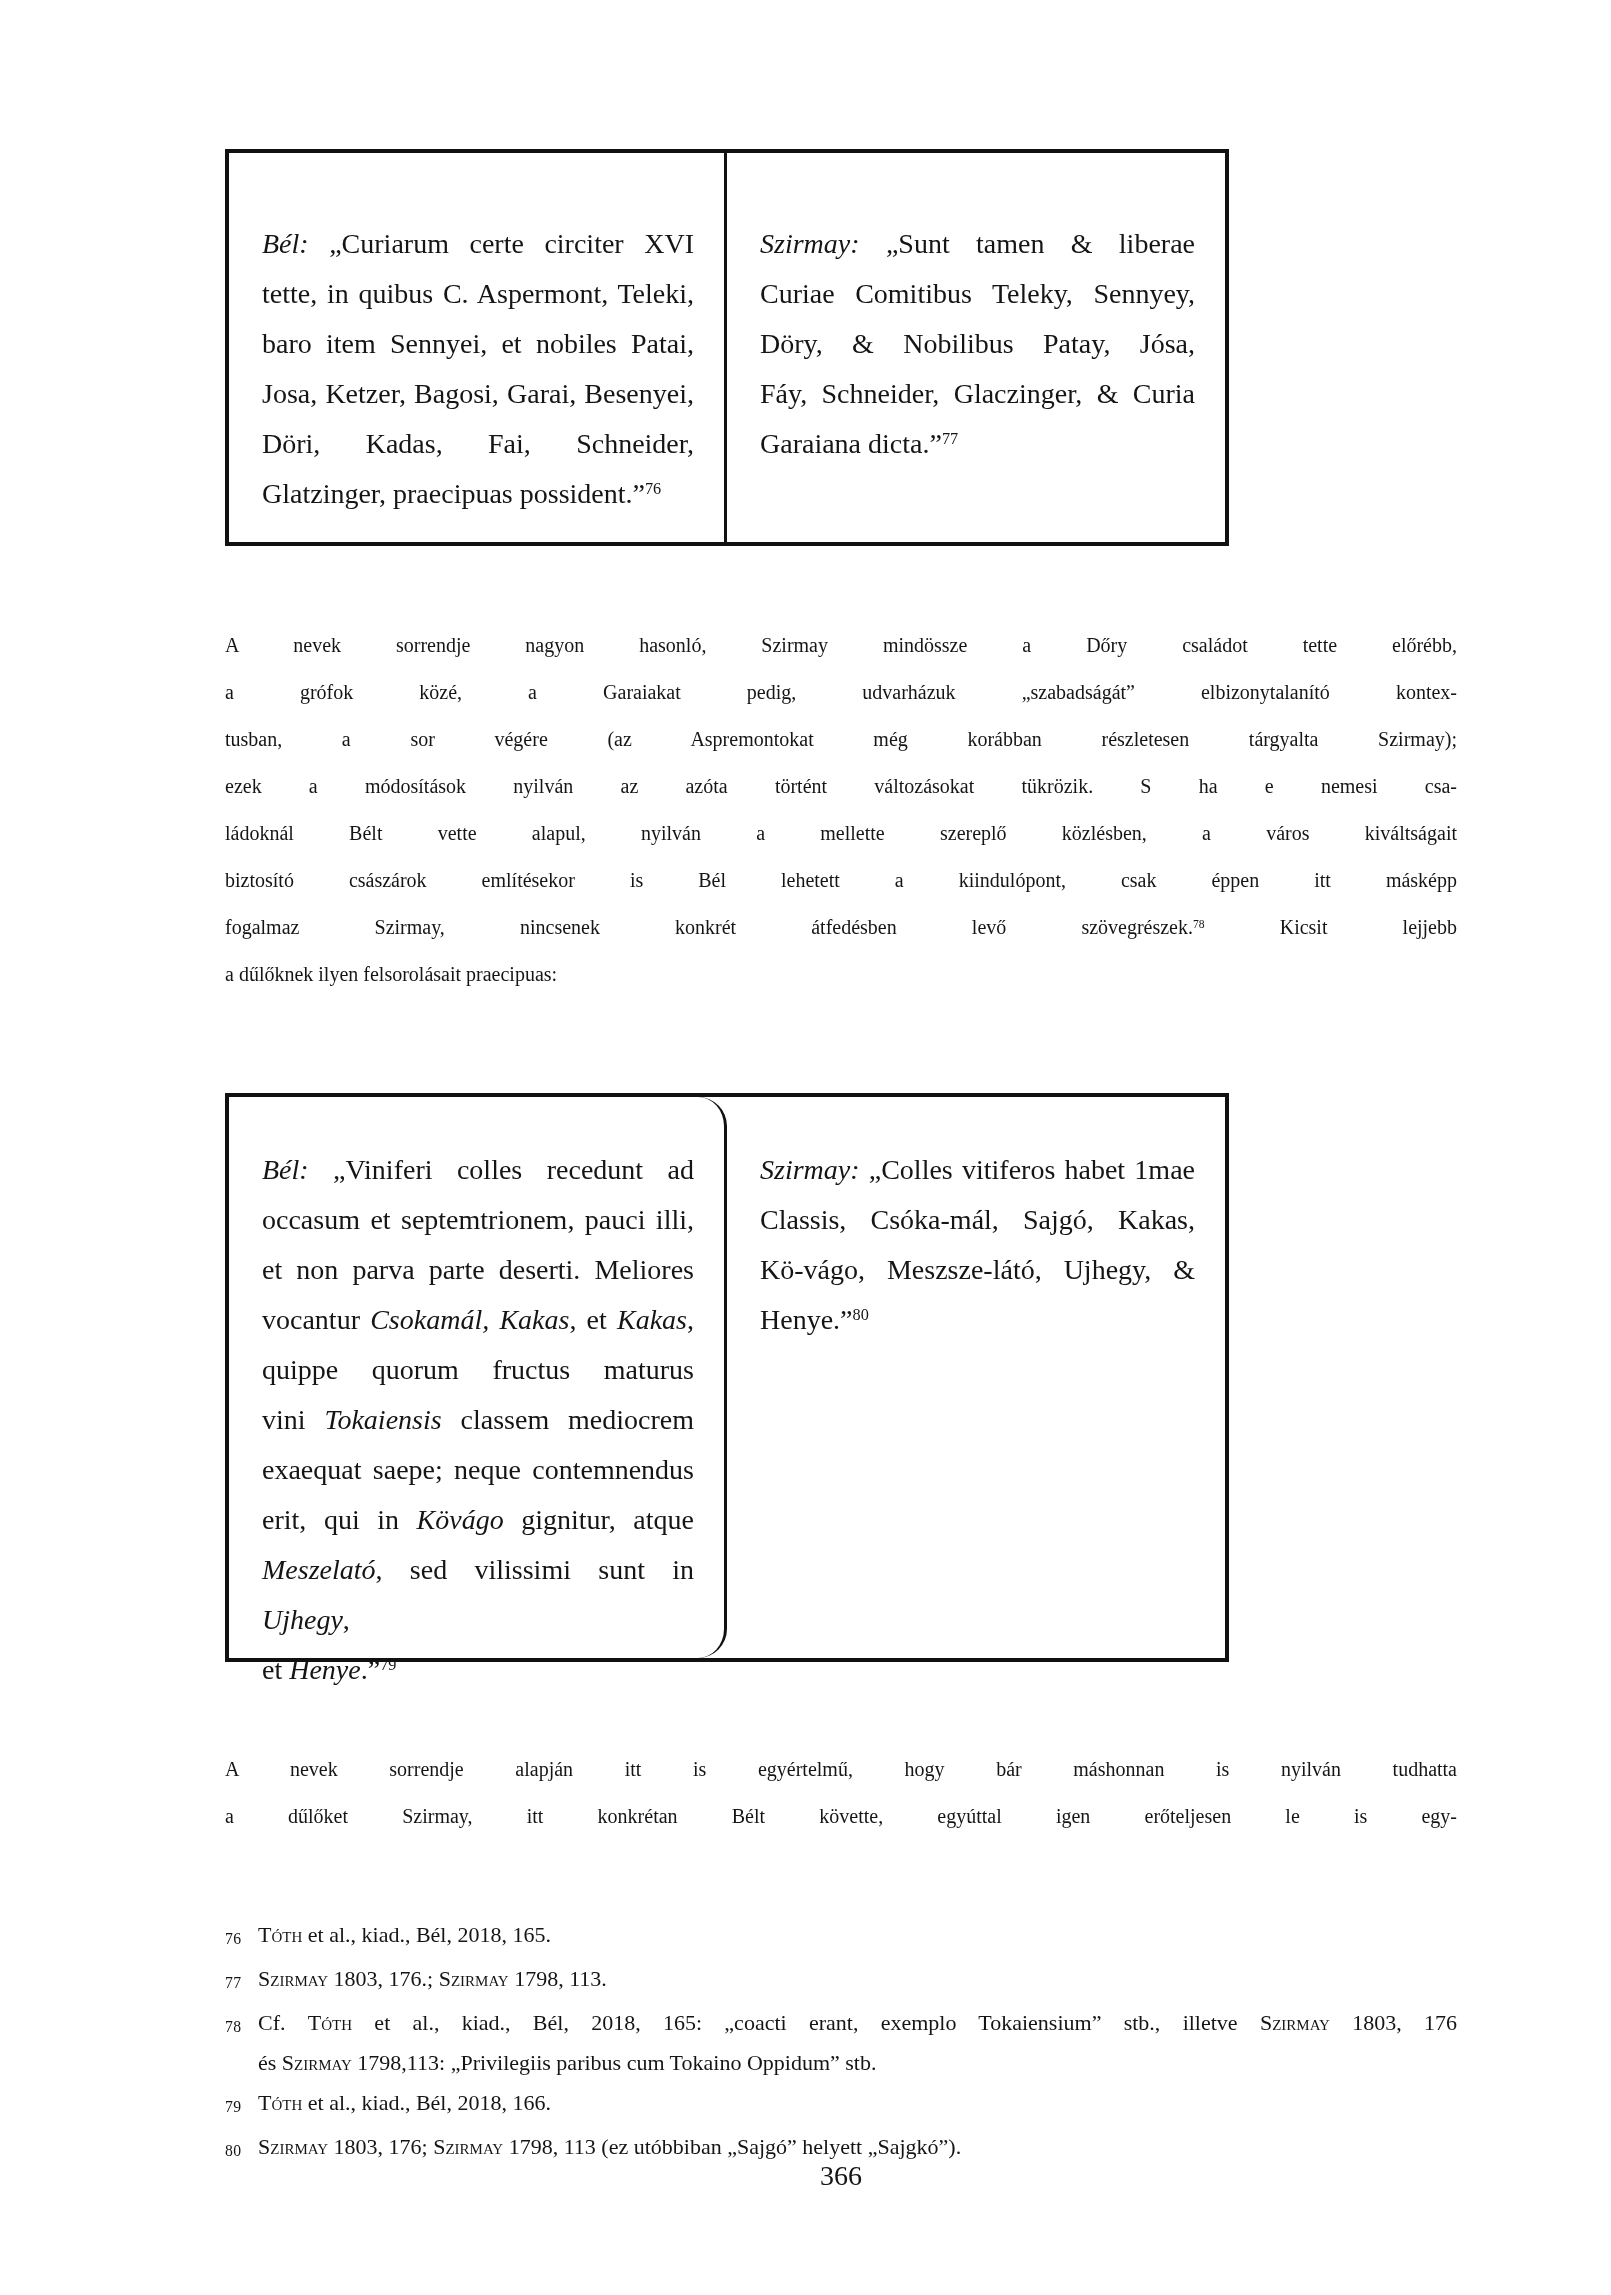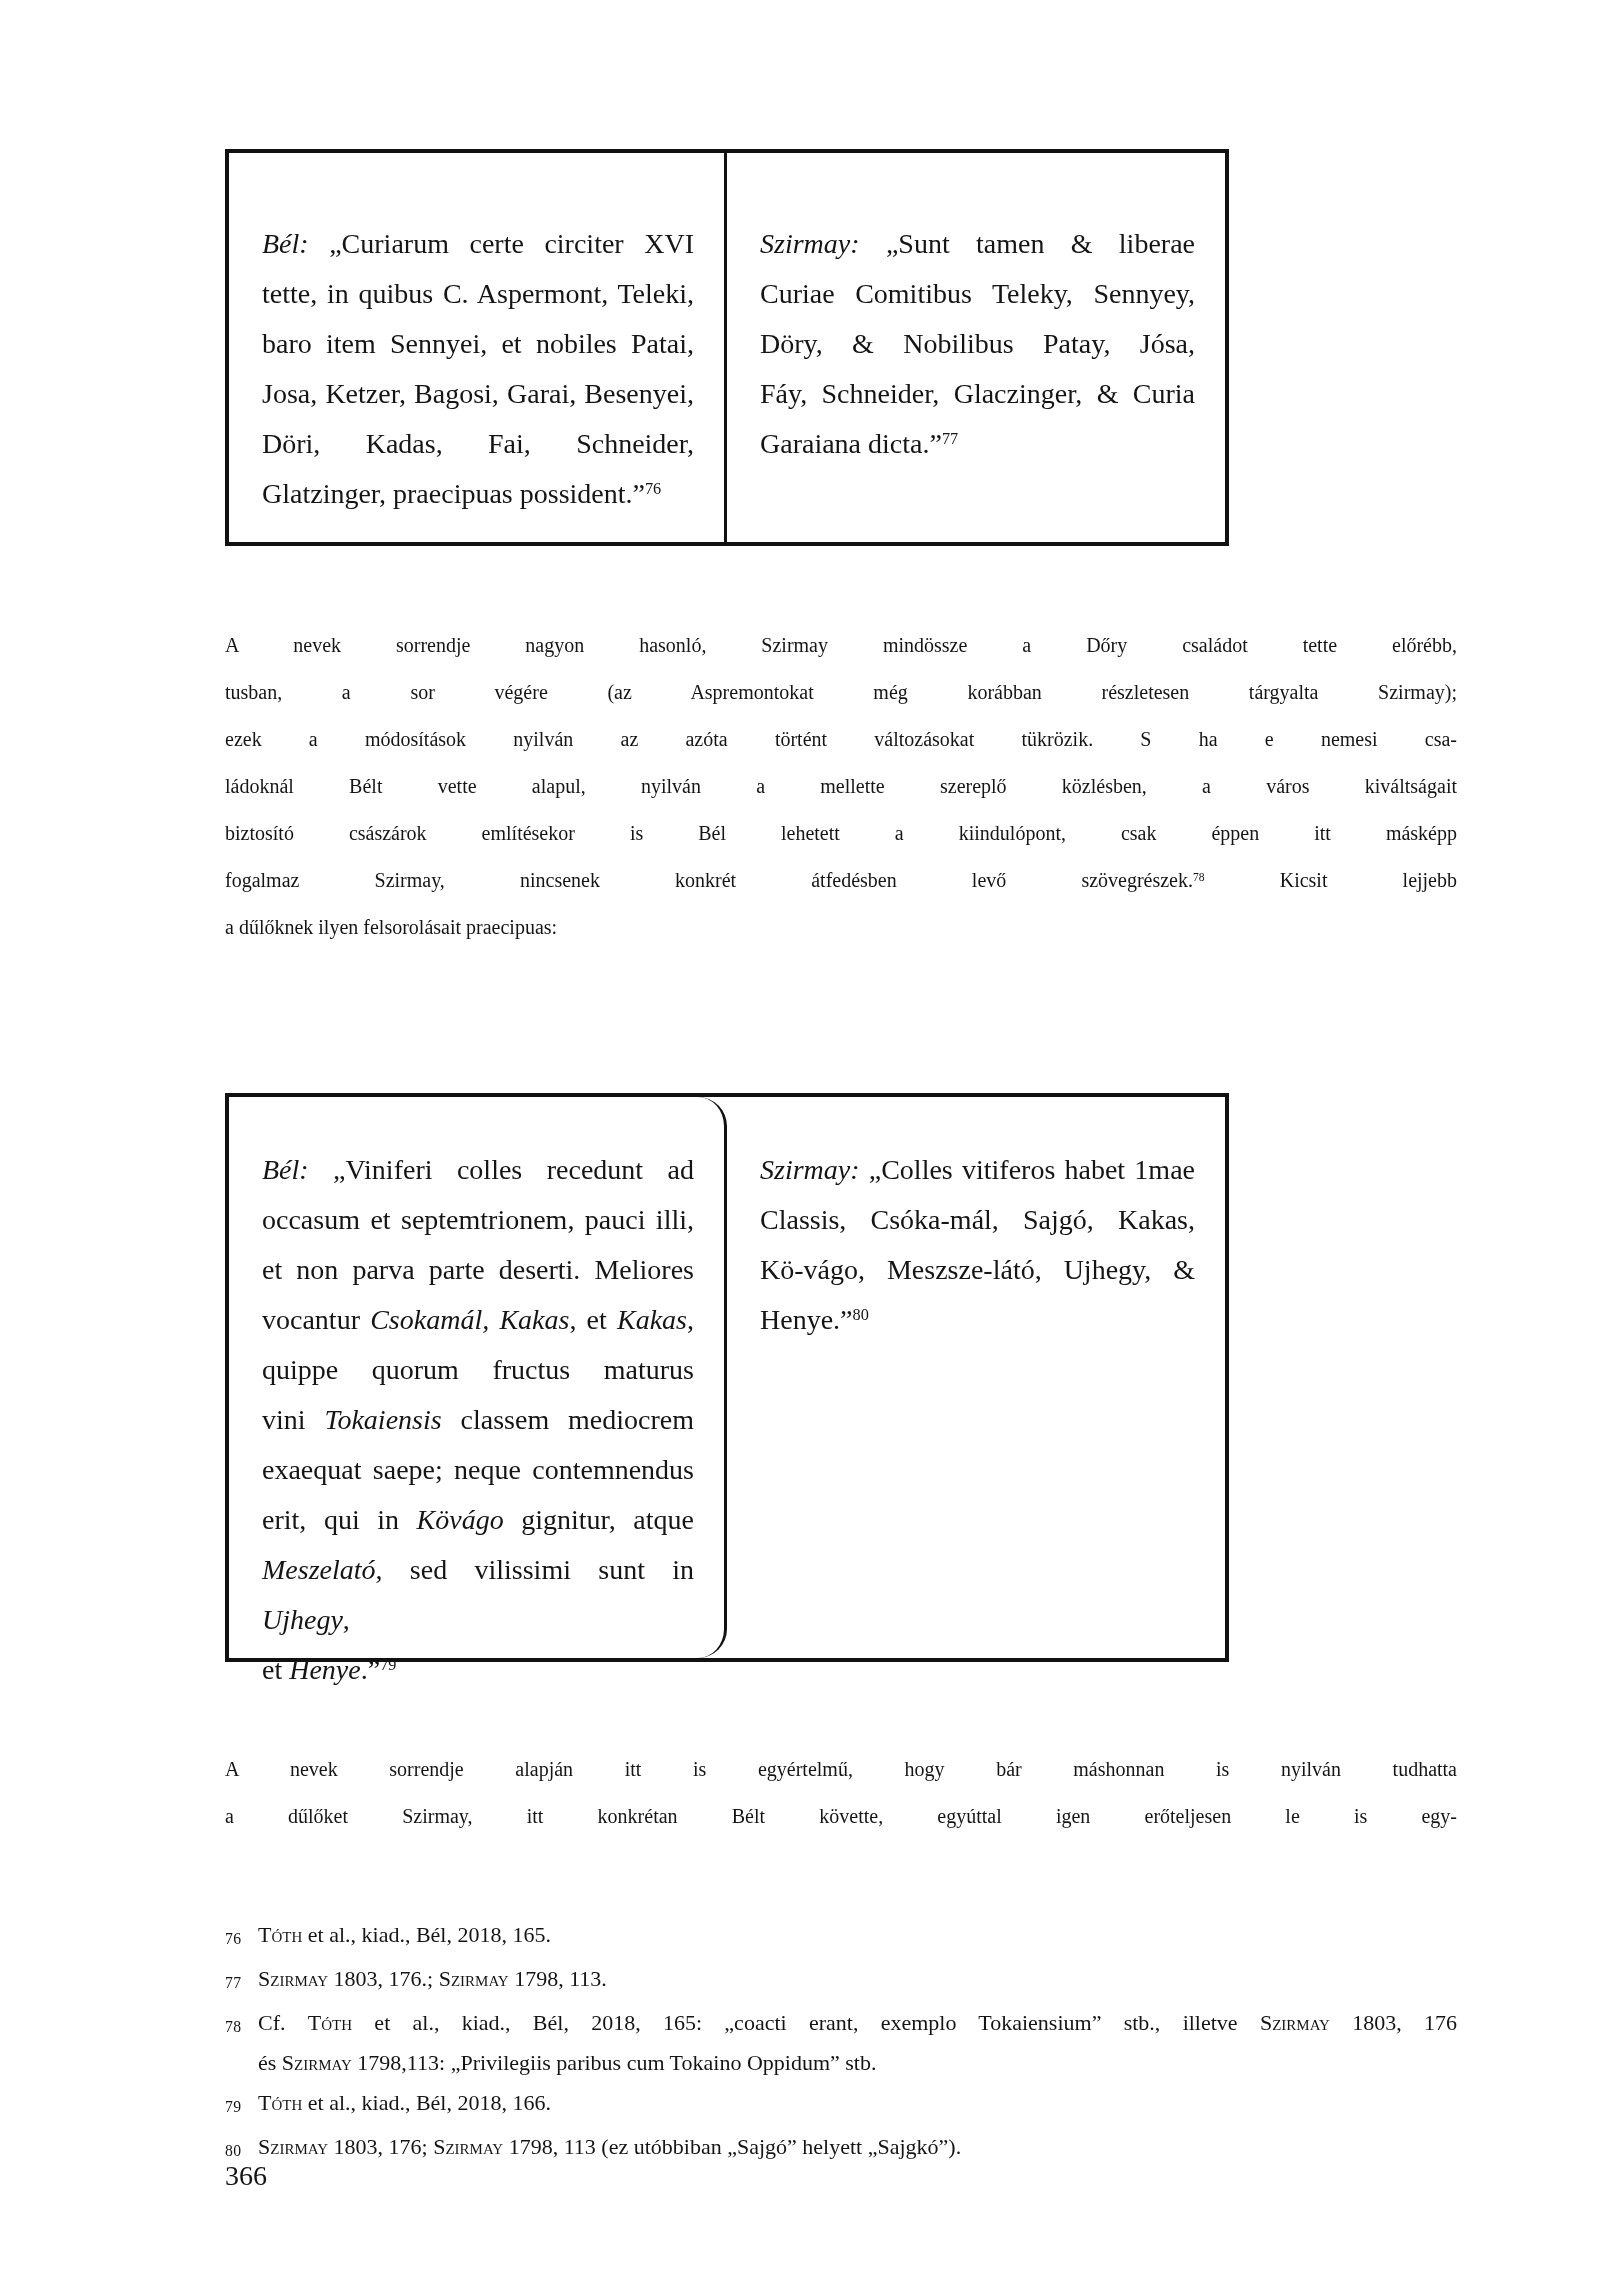--- a/index.html
+++ b/index.html
@@ -69,21 +69,21 @@
     padding-top: 4.1px;
     letter-spacing: 0.4px;
   }
   .fn-text { flex: 1 1 auto; }
   
   .pageno {
     position: absolute;
     top: 2160px;
     left: 225px;
     width: 1232px;
-    text-align: left;
+    text-align: center;
     font-size: 28px;
   }
 </style>
 </head>
 <body>
 
 <div class="page">
 
   <div class="qtable t1">
     <div class="qcell first">
@@ -98,20 +98,21 @@
         <div class="tline j"><i>Szirmay:</i> „Sunt tamen &amp; liberae</div>
         <div class="tline j">Curiae Comitibus Teleky, Sennyey,</div>
         <div class="tline j">Döry, &amp; Nobilibus Patay, Jósa,</div>
         <div class="tline j">Fáy, Schneider, Glaczinger, &amp; Curia</div>
         <div class="tline l">Garaiana dicta.”<sup>77</sup></div>
       </div>
   </div>
 
   <div class="para p1">
       <div class="tline j">A nevek sorrendje nagyon hasonló, Szirmay mindössze a Dőry családot tette előrébb,</div>
+      <div class="tline j">a grófok közé, a Garaiakat pedig, udvarházuk „szabadságát” elbizonytalanító kontex-</div>
       <div class="tline j">tusban, a sor végére (az Aspremontokat még korábban részletesen tárgyalta Szirmay);</div>
       <div class="tline j">ezek a módosítások nyilván az azóta történt változásokat tükrözik. S ha e nemesi csa-</div>
       <div class="tline j">ládoknál Bélt vette alapul, nyilván a mellette szereplő közlésben, a város kiváltságait</div>
       <div class="tline j">biztosító császárok említésekor is Bél lehetett a kiindulópont, csak éppen itt másképp</div>
       <div class="tline j">fogalmaz Szirmay, nincsenek konkrét átfedésben levő szövegrészek.<sup>78</sup> Kicsit lejjebb</div>
       <div class="tline l">a dűlőknek ilyen felsorolásait praecipuas:</div>
     </div>
 
   <div class="qtable t2">
     <div class="qcell first">

